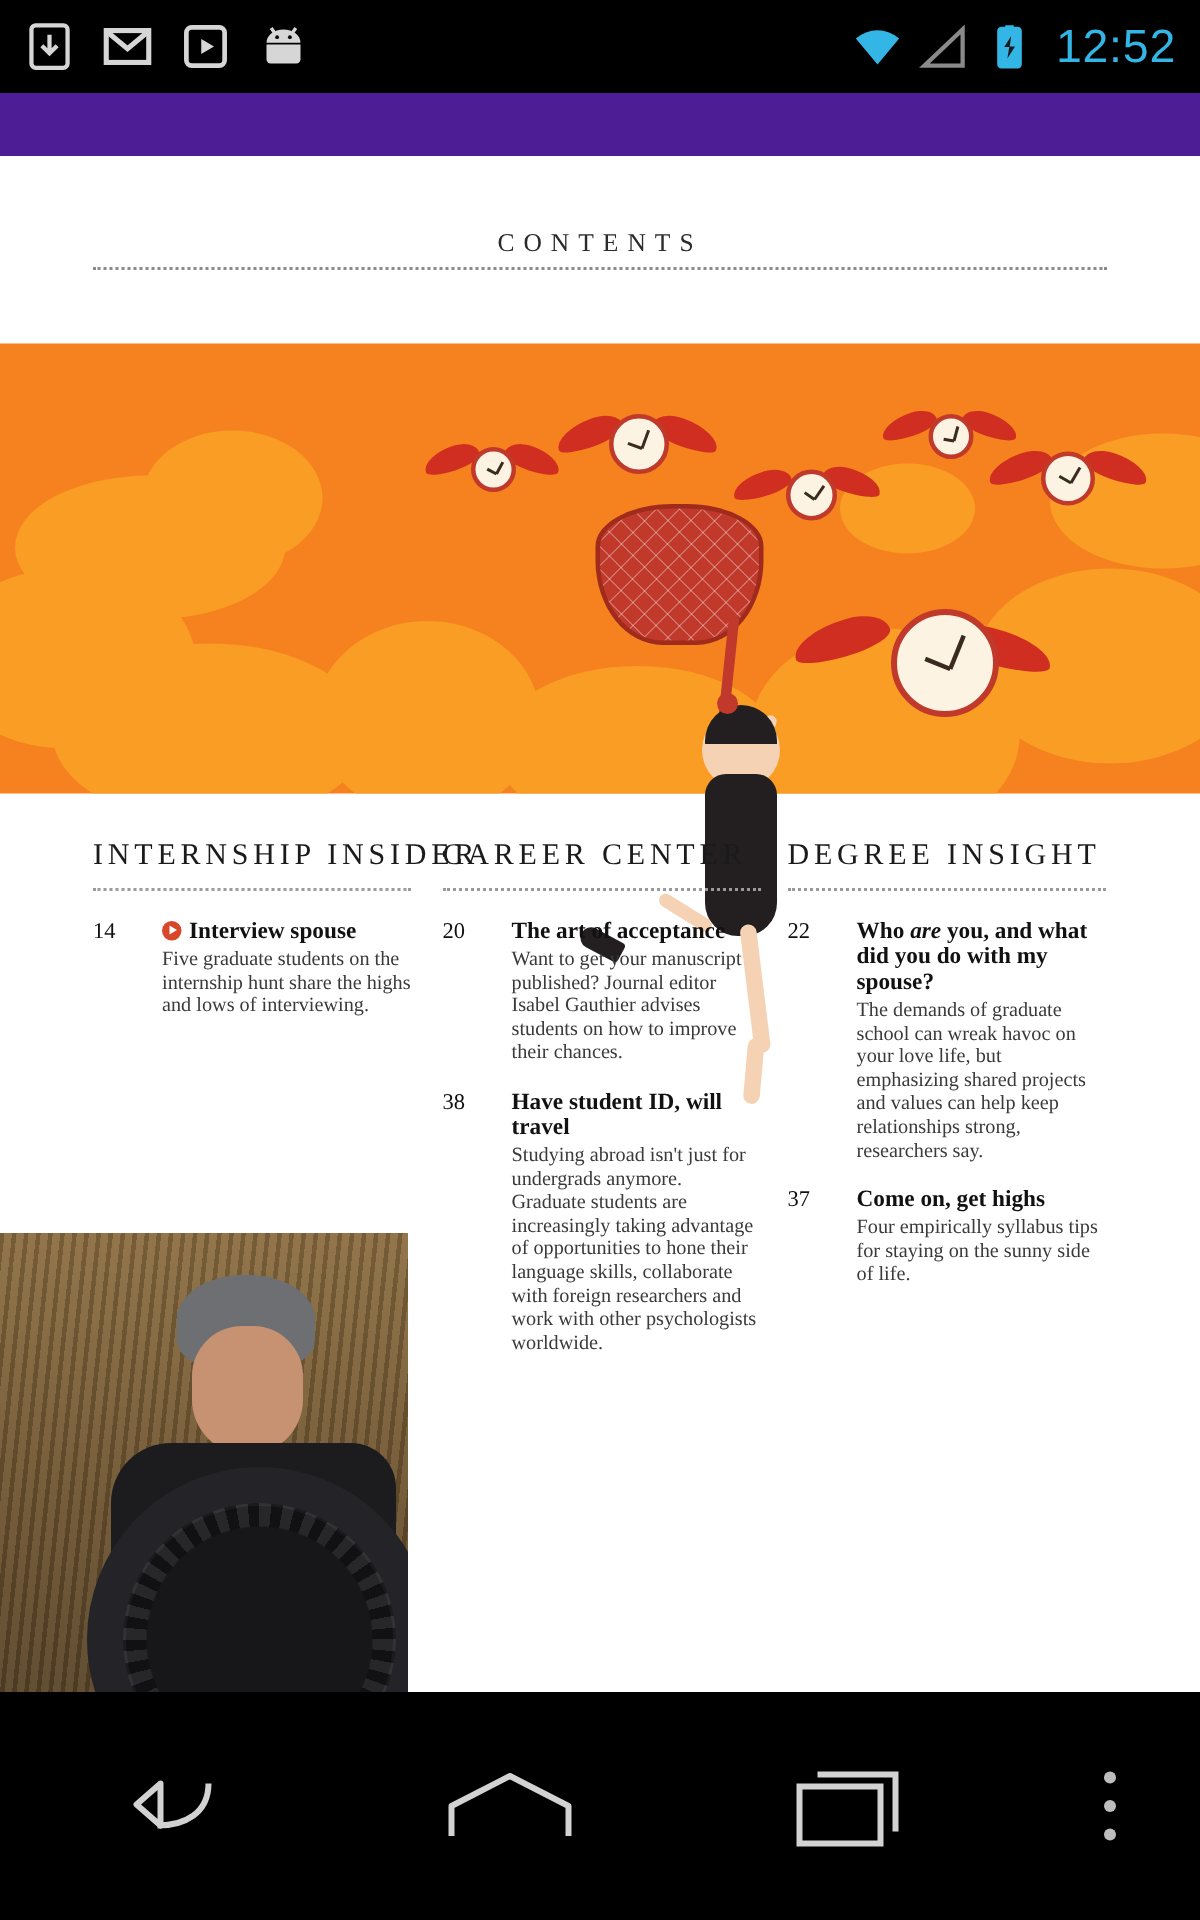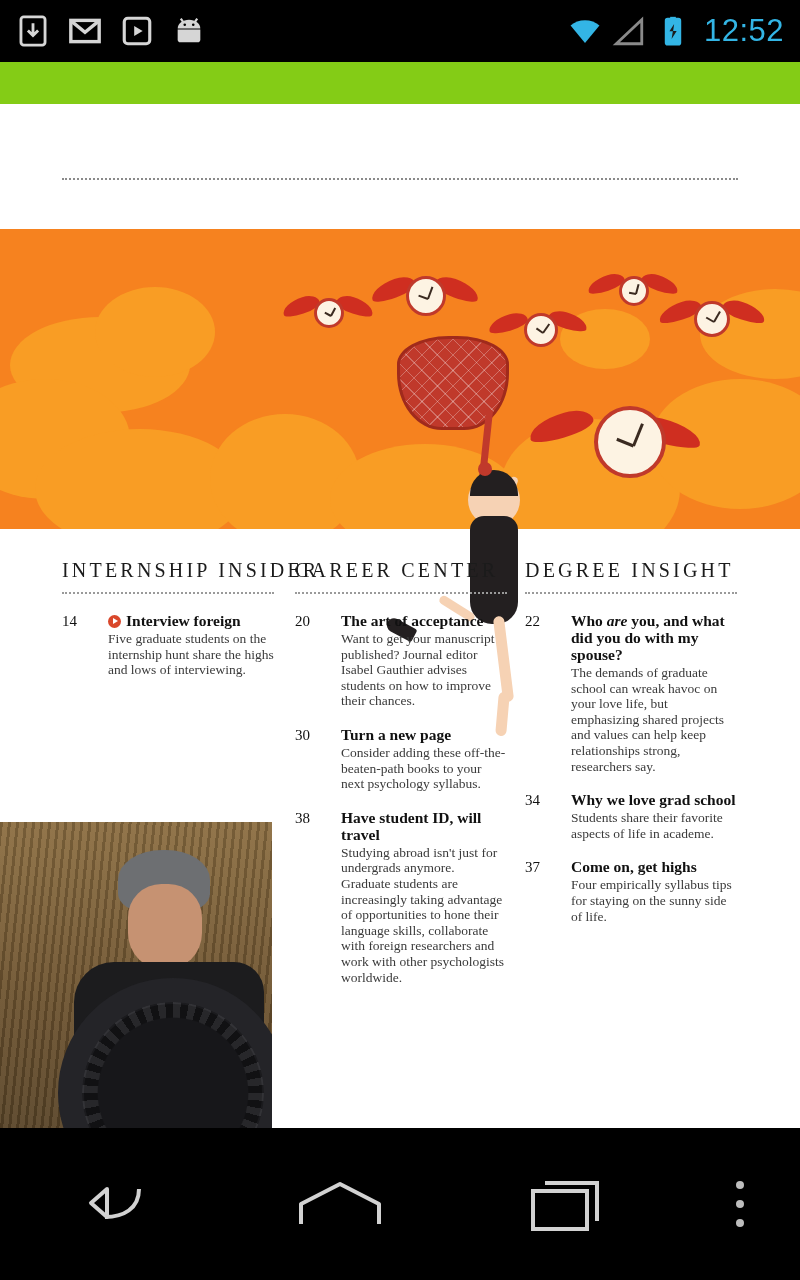--- a/index.html
+++ b/index.html
@@ -10,21 +10,21 @@
   body {
     width: 800px;
     height: 1280px;
     font-family: "Liberation Sans", sans-serif;
     overflow: hidden;
   }
   .device {
     position: relative;
     width: 800px;
     height: 1280px;
-    background: #84cc16;
+    background: #4c1d95;
     overflow: hidden;
   }
 
   
   .statusbar {
     position: absolute;
     top: 0; left: 0;
     width: 800px;
     height: 62px;
     background: #000;
@@ -306,20 +306,21 @@
         <rect x="7" y="3.5" width="10" height="18" rx="1.2" fill="#33b5e5" stroke="#33b5e5" stroke-width="1.6"></rect>
         <rect x="10" y="2" width="4" height="2" fill="#33b5e5"></rect>
         <path d="M12.8 7l-3.3 5.2h2.4L11 17.6l3.6-5.6h-2.5z" fill="#1a1a1a"></path>
       </svg>
       <span class="clock">12:52</span>
     </div>
   </div>
 
   <div class="page">
 
+    <div class="contents-head">CONTENTS</div>
     <div class="head-rule"></div>
 
     <div class="band">
 
       <div class="cloud" style="left:10px;  top:88px;  width:180px; height:96px;"></div>
       <div class="cloud" style="left:95px;  top:58px;  width:120px; height:90px;"></div>
       <div class="cloud" style="left:-40px; top:150px; width:170px; height:120px;"></div>
       <div class="cloud" style="left:35px;  top:200px; width:210px; height:120px;"></div>
       <div class="cloud" style="left:210px; top:185px; width:150px; height:130px;"></div>
       <div class="cloud" style="left:330px; top:215px; width:190px; height:110px;"></div>
@@ -398,46 +399,39 @@
 
     <div class="cols">
 
       <div class="col col1">
         <div class="col-title">INTERNSHIP INSIDER</div>
         <div class="col-rule"></div>
         <div class="entry">
           <div class="pg">14</div>
           <div class="etext">
             <div class="etitle">
-              <span class="play-badge"></span><span>Interview foreign</span>
+              <span class="play-badge"></span><span>Interview spouse</span>
             </div>
             <div class="edesc">Five graduate students on the internship hunt share the highs and lows of interviewing.</div>
           </div>
         </div>
       </div>
 
       <div class="col col2">
         <div class="col-title">CAREER CENTER</div>
         <div class="col-rule"></div>
 
         <div class="entry">
           <div class="pg">20</div>
           <div class="etext">
             <div class="etitle">The art of acceptance</div>
             <div class="edesc">Want to get your manuscript published? Journal editor Isabel Gauthier advises students on how to improve their chances.</div>
           </div>
         </div>
 
-        <div class="entry">
-          <div class="pg">30</div>
-          <div class="etext">
-            <div class="etitle">Turn a new page</div>
-            <div class="edesc">Consider adding these off-the-beaten-path books to your next psychology syllabus.</div>
-          </div>
-        </div>
 
         <div class="entry">
           <div class="pg">38</div>
           <div class="etext">
             <div class="etitle">Have student ID, will travel</div>
             <div class="edesc">Studying abroad isn't just for undergrads anymore. Graduate students are increasingly taking advantage of opportunities to hone their language skills, collaborate with foreign researchers and work with other psychologists worldwide.</div>
           </div>
         </div>
       </div>
 
@@ -448,27 +442,20 @@
         <div class="entry">
           <div class="pg">22</div>
           <div class="etext">
             <div class="etitle">
               <span>Who </span><span class="em">are</span><span> you, and what did you do with my spouse?</span>
             </div>
             <div class="edesc">The demands of graduate school can wreak havoc on your love life, but emphasizing shared projects and values can help keep relationships strong, researchers say.</div>
           </div>
         </div>
 
-        <div class="entry">
-          <div class="pg">34</div>
-          <div class="etext">
-            <div class="etitle">Why we love grad school</div>
-            <div class="edesc">Students share their favorite aspects of life in academe.</div>
-          </div>
-        </div>
 
         <div class="entry">
           <div class="pg">37</div>
           <div class="etext">
             <div class="etitle">Come on, get highs</div>
             <div class="edesc">Four empirically syllabus tips for staying on the sunny side of life.</div>
           </div>
         </div>
       </div>
     </div>

